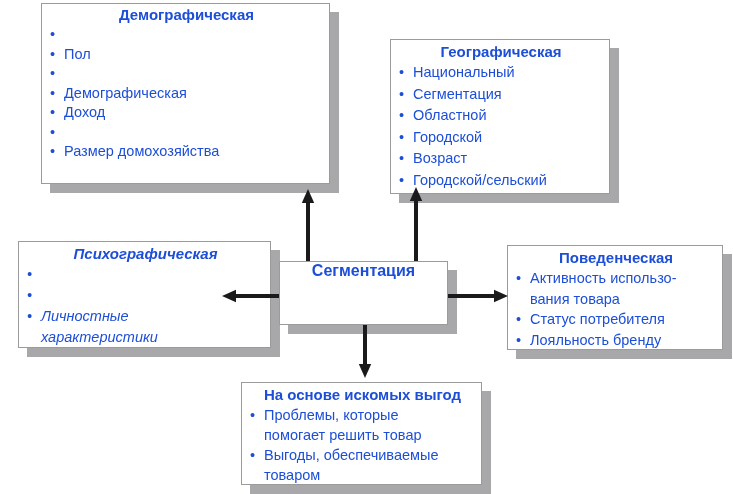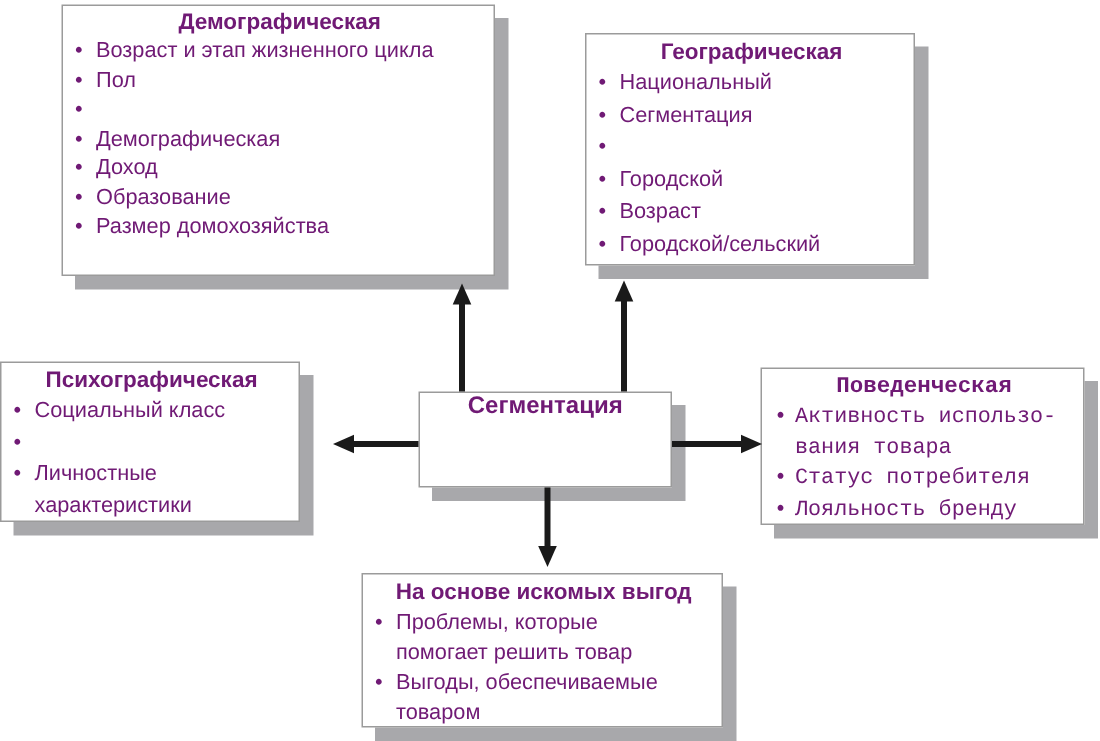--- a/index.html
+++ b/index.html
@@ -1,45 +1,45 @@
 <!DOCTYPE html>
 <html><head>
 <meta charset="utf-8">
 <style>
   html, body { margin:0; padding:0; background:#ffffff; }
   .canvas {
     position:relative; width:733px; height:494px;
     background:#ffffff; overflow:hidden;
     font-family:"Liberation Sans", sans-serif;
-    color:#701a75;
+    color:#1d4ed8;
   }
   .box {
     position:absolute; background:#ffffff;
     border:1px solid #9b9b9b;
     box-shadow:9px 9px 0 0 #a8a8ab;
     box-sizing:border-box;
     padding:2px 6px 2px 8px;
     z-index:1;
   }
   .box .title {
     font-weight:bold; text-align:center;
     font-size:15px; line-height:20px;
     white-space:nowrap;
   }
   .item { display:flex; font-size:14.5px; line-height:20px; }
   .item .bullet { flex:0 0 14px; }
   .item .txt { white-space:pre-line; }
 
   .box-demographic  { left:41px;  top:3px;   width:289px; height:181px; padding-top:1px; }
   .box-demographic .item { line-height:19.5px; }
-  .box-geographic   { left:390px; top:22px;  width:220px; height:155px; }
+  .box-geographic   { left:390px; top:39px;  width:220px; height:155px; }
   .box-geographic .item { line-height:21.5px; }
-  .box-psychographic{ left:0;   top:241px; width:200px; height:107px; }
+  .box-psychographic{ left:18px;   top:241px; width:253px; height:107px;font-style:italic; }
   .box-psychographic .item { line-height:21px; }
-  .box-behavioral   { left:507px; top:245px; width:216px; height:105px;font-family:Liberation Mono, monospace; }
+  .box-behavioral   { left:507px; top:245px; width:216px; height:105px; }
   .box-behavioral .item { line-height:20.5px; }
   .box-benefits     { left:241px; top:382px; width:241px; height:103px; }
   .box-center {
     left:279px; top:261px; width:169px; height:64px;
     display:flex; align-items:flex-start; justify-content:center;
     padding:0;
   }
   .box-center .center-label { font-weight:bold; font-size:16px; }
 
   svg.arrows {
@@ -51,79 +51,77 @@
 </style>
 </head>
 <body>
 
 <div class="canvas">
 
   <div class="box box-demographic">
     <div class="title">Демографическая</div>
     <div class="item">
       <span class="bullet">•</span>
-      <span class="txt">Возраст и этап жизненного цикла</span>
     </div>
     <div class="item">
       <span class="bullet">•</span>
       <span class="txt">Пол</span>
     </div>
     <div class="item">
       <span class="bullet">•</span>
     </div>
     <div class="item">
       <span class="bullet">•</span>
       <span class="txt">Демографическая</span>
     </div>
     <div class="item">
       <span class="bullet">•</span>
       <span class="txt">Доход</span>
     </div>
     <div class="item">
       <span class="bullet">•</span>
-      <span class="txt">Образование</span>
     </div>
     <div class="item">
       <span class="bullet">•</span>
       <span class="txt">Размер домохозяйства</span>
     </div>
   </div>
 
   <div class="box box-geographic">
     <div class="title">Географическая</div>
     <div class="item">
       <span class="bullet">•</span>
       <span class="txt">Национальный</span>
     </div>
     <div class="item">
       <span class="bullet">•</span>
       <span class="txt">Сегментация</span>
     </div>
     <div class="item">
       <span class="bullet">•</span>
+      <span class="txt">Областной</span>
     </div>
     <div class="item">
       <span class="bullet">•</span>
       <span class="txt">Городской</span>
     </div>
     <div class="item">
       <span class="bullet">•</span>
       <span class="txt">Возраст</span>
     </div>
     <div class="item">
       <span class="bullet">•</span>
       <span class="txt">Городской/сельский</span>
     </div>
   </div>
 
   <div class="box box-psychographic">
     <div class="title">Психографическая</div>
     <div class="item">
       <span class="bullet">•</span>
-      <span class="txt">Социальный класс</span>
     </div>
     <div class="item">
       <span class="bullet">•</span>
     </div>
     <div class="item">
       <span class="bullet">•</span>
       <span class="txt">Личностные
 характеристики</span>
     </div>
   </div>

